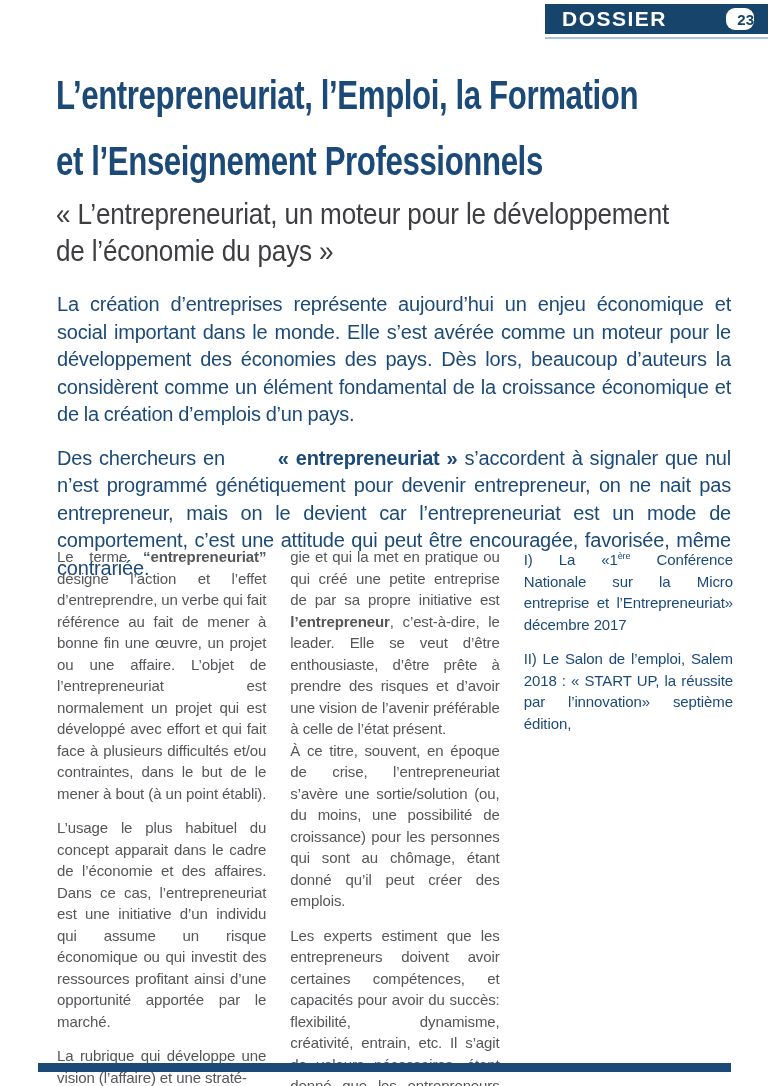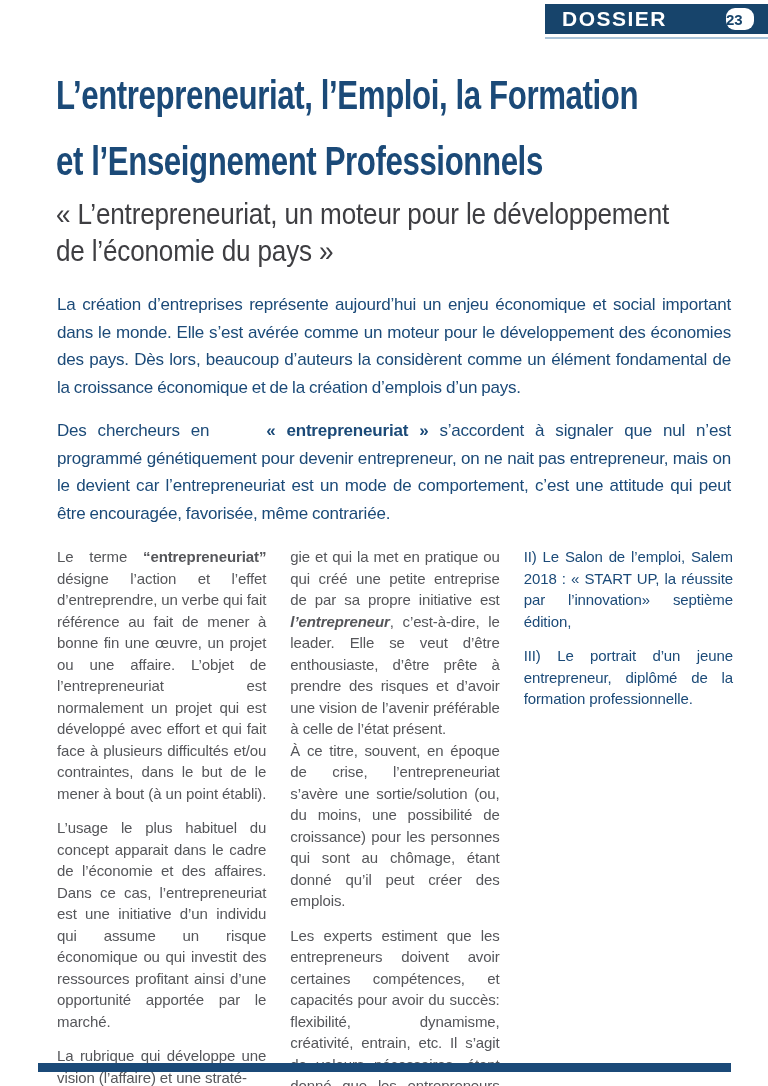--- a/index.html
+++ b/index.html
@@ -8,42 +8,42 @@
     font-family:"Liberation Sans",sans-serif;
   }
   
   .dossier-bar{
     position:absolute;left:545px;top:4px;width:223px;height:30px;
     background:#17446B;display:flex;align-items:center;
   }
   .dossier-label{color:#ffffff;font-weight:bold;font-size:21px;letter-spacing:1.5px;margin-left:17px;}
   .page-badge{
     position:absolute;right:14px;top:4px;width:28px;height:22px;background:#ffffff;
-    border-radius:9px;display:flex;align-items:center;justify-content:flex-start;
+    border-radius:9px;display:flex;align-items:center;justify-content:flex-end;
   }
   .page-badge span{color:#17446B;font-weight:bold;font-size:15px;}
   .header-underline{position:absolute;left:545px;top:37px;width:223px;height:2px;background:#A9C4DA;}
   
   .title{
     position:absolute;left:56px;top:62px;margin:0;color:#1B4A78;
     font-size:40px;font-weight:bold;line-height:66px;white-space:nowrap;
     transform:scaleX(0.78);transform-origin:0 0;letter-spacing:-0.5px;
   }
   .title span{display:block;}
   
   .subtitle{
     position:absolute;left:56px;top:196px;margin:0;color:#3E3E42;
     font-size:29px;font-weight:normal;line-height:37px;white-space:nowrap;
     transform:scaleX(0.9);transform-origin:0 0;letter-spacing:-0.2px;
   }
   .subtitle span{display:block;}
   
   .intro{position:absolute;left:57px;top:291px;width:674px;}
   .intro p{
-    margin:0 0 16px 0;font-size:17px;line-height:27.5px;color:#1B4A78;
+    margin:0 0 16px 0;font-size:20px;line-height:27.5px;color:#1B4A78;
     text-align:justify;letter-spacing:-0.2px;word-spacing:-0.5px;
   }
   
   .columns{position:absolute;left:57px;top:546px;width:676px;display:flex;gap:24px;}
   .col{flex:1;min-width:0;}
   .col p{
     margin:0 0 13px 0;font-size:15px;line-height:21.5px;color:#55565A;
     text-align:justify;letter-spacing:-0.1px;
   }
   .col p.navy{color:#1B4A78;}
@@ -80,25 +80,25 @@
       <p><span>Des chercheurs en </span><span style="font-weight: bold; margin-left: 46px;">« entrepreneuriat »</span><span> s’accordent à signaler que nul n’est programmé génétiquement pour devenir entrepreneur, on ne nait pas entrepreneur, mais on le devient car l’entrepreneuriat est un mode de comportement, c’est une attitude qui peut être encouragée, favorisée, même contrariée.</span></p>
     </div>
 
   <div class="columns" id="columns">
       <div class="col">
         <p><span>Le terme </span><span style="font-weight: bold;">“entrepreneuriat”</span><span> désigne l’action et l’effet d’entreprendre, un verbe qui fait référence au fait de mener à bonne fin une œuvre, un projet ou une affaire. L’objet de l’entrepreneuriat est normalement un projet qui est développé avec effort et qui fait face à plusieurs difficultés et/ou contraintes, dans le but de le mener à bout (à un point établi).</span></p>
         <p><span>L’usage le plus habituel du concept apparait dans le cadre de l’économie et des affaires. Dans ce cas, l’entrepreneuriat est une initiative d’un individu qui assume un risque économique ou qui investit des ressources profitant ainsi d’une opportunité apportée par le marché.</span></p>
         <p><span>La rubrique qui développe une vision (l’affaire) et une straté-</span></p>
       </div>
       <div class="col">
-        <p><span>gie et qui la met en pratique ou qui créé une petite entreprise de par sa propre initiative est </span><span style="font-weight: bold; font-style: italic;">l’entrepreneur</span><span>, c’est-à-dire, le leader. Elle se veut d’être enthousiaste, d’être prête à prendre des risques et d’avoir une vision de l’avenir préférable à celle de l’état présent.</span></p>
+        <p><span>gie et qui la met en pratique ou qui créé une petite entreprise de par sa propre initiative est </span><span style="font-weight: bold;">l’entrepreneur</span><span>, c’est-à-dire, le leader. Elle se veut d’être enthousiaste, d’être prête à prendre des risques et d’avoir une vision de l’avenir préférable à celle de l’état présent.</span></p>
         <p class="tight"><span>À ce titre, souvent, en époque de crise, l’entrepreneuriat s’avère une sortie/solution (ou, du moins, une possibilité de croissance) pour les personnes qui sont au chômage, étant donné qu’il peut créer des emplois.</span></p>
         <p><span>Les experts estiment que les entrepreneurs doivent avoir certaines compétences, et capacités pour avoir du succès: flexibilité, dynamisme, créativité, entrain, etc. Il s’agit de valeurs nécessaires, étant donné que les entrepreneurs doivent affronter toute sorte de</span></p>
       </div>
       <div class="col">
+        <p class="navy"><span>I) La «1</span><sup>ère</sup><span> Conférence Nationale sur la Micro entreprise et l’Entrepreneuriat» décembre 2017</span></p>
         <p class="navy"><span>II) Le Salon de l’emploi, Salem 2018 : « START UP, la réussite par l’innovation» septième édition,</span></p>
-        <p class="navy"><span>III) Le portrait d’un jeune entrepreneur, diplômé de la formation professionnelle.</span></p>
       </div>
     </div>
 
   <div class="footer-rule"></div>
 
 </div>
 
 </body></html>

